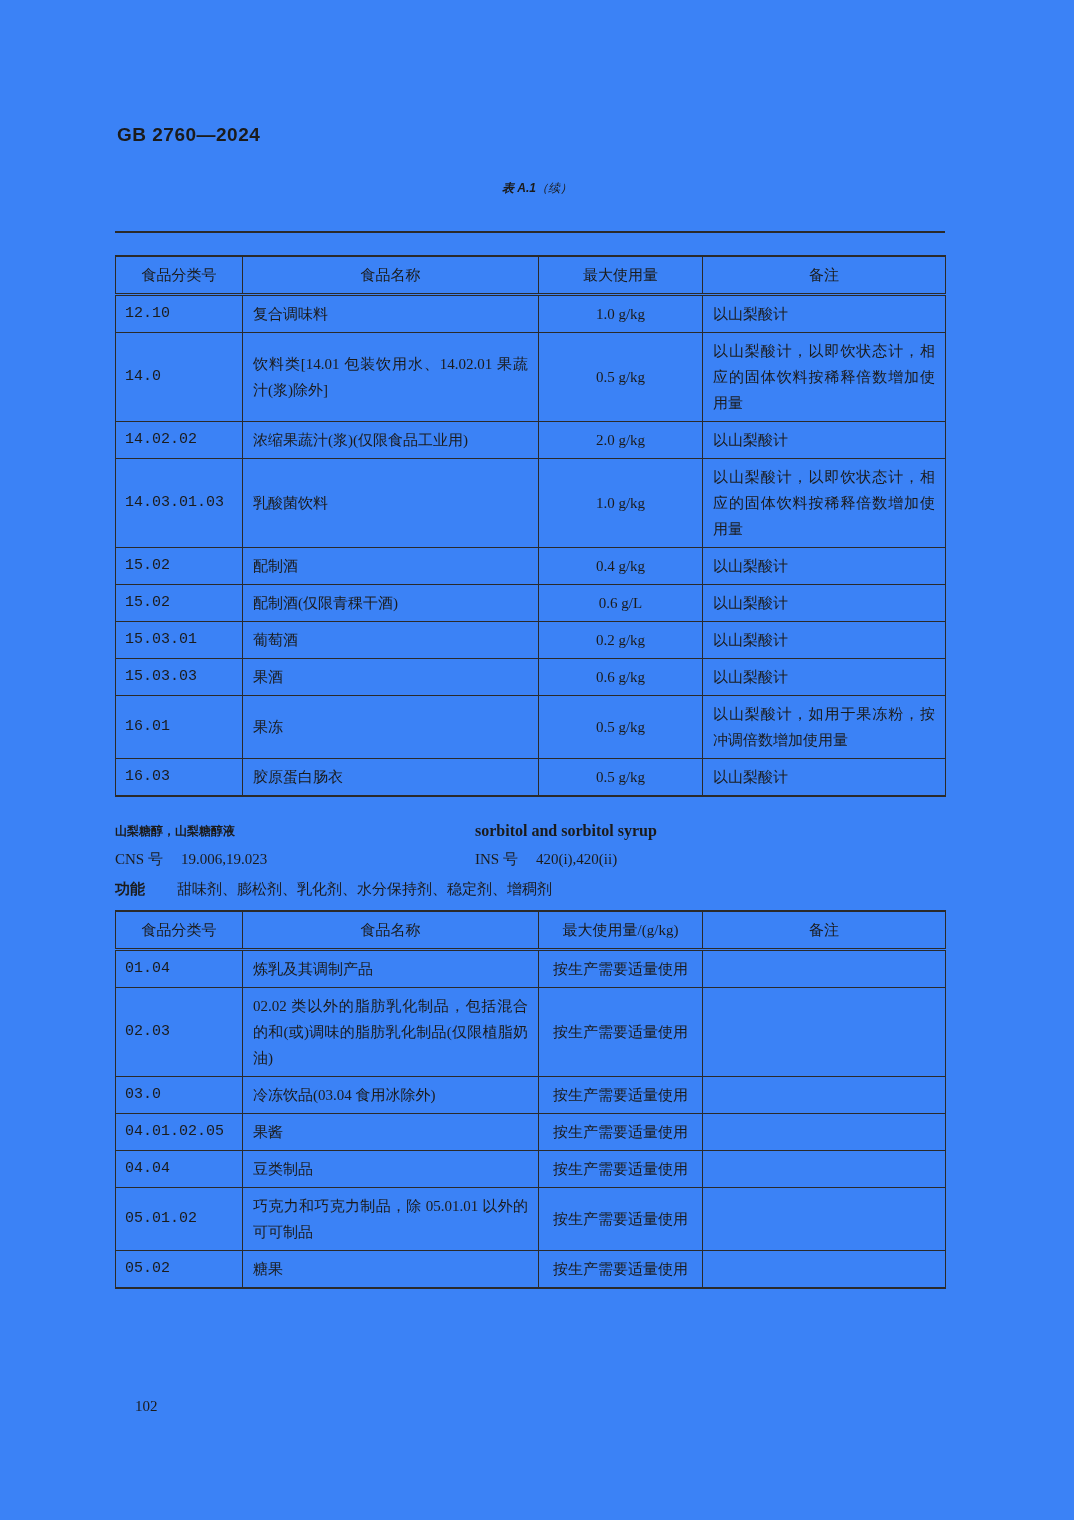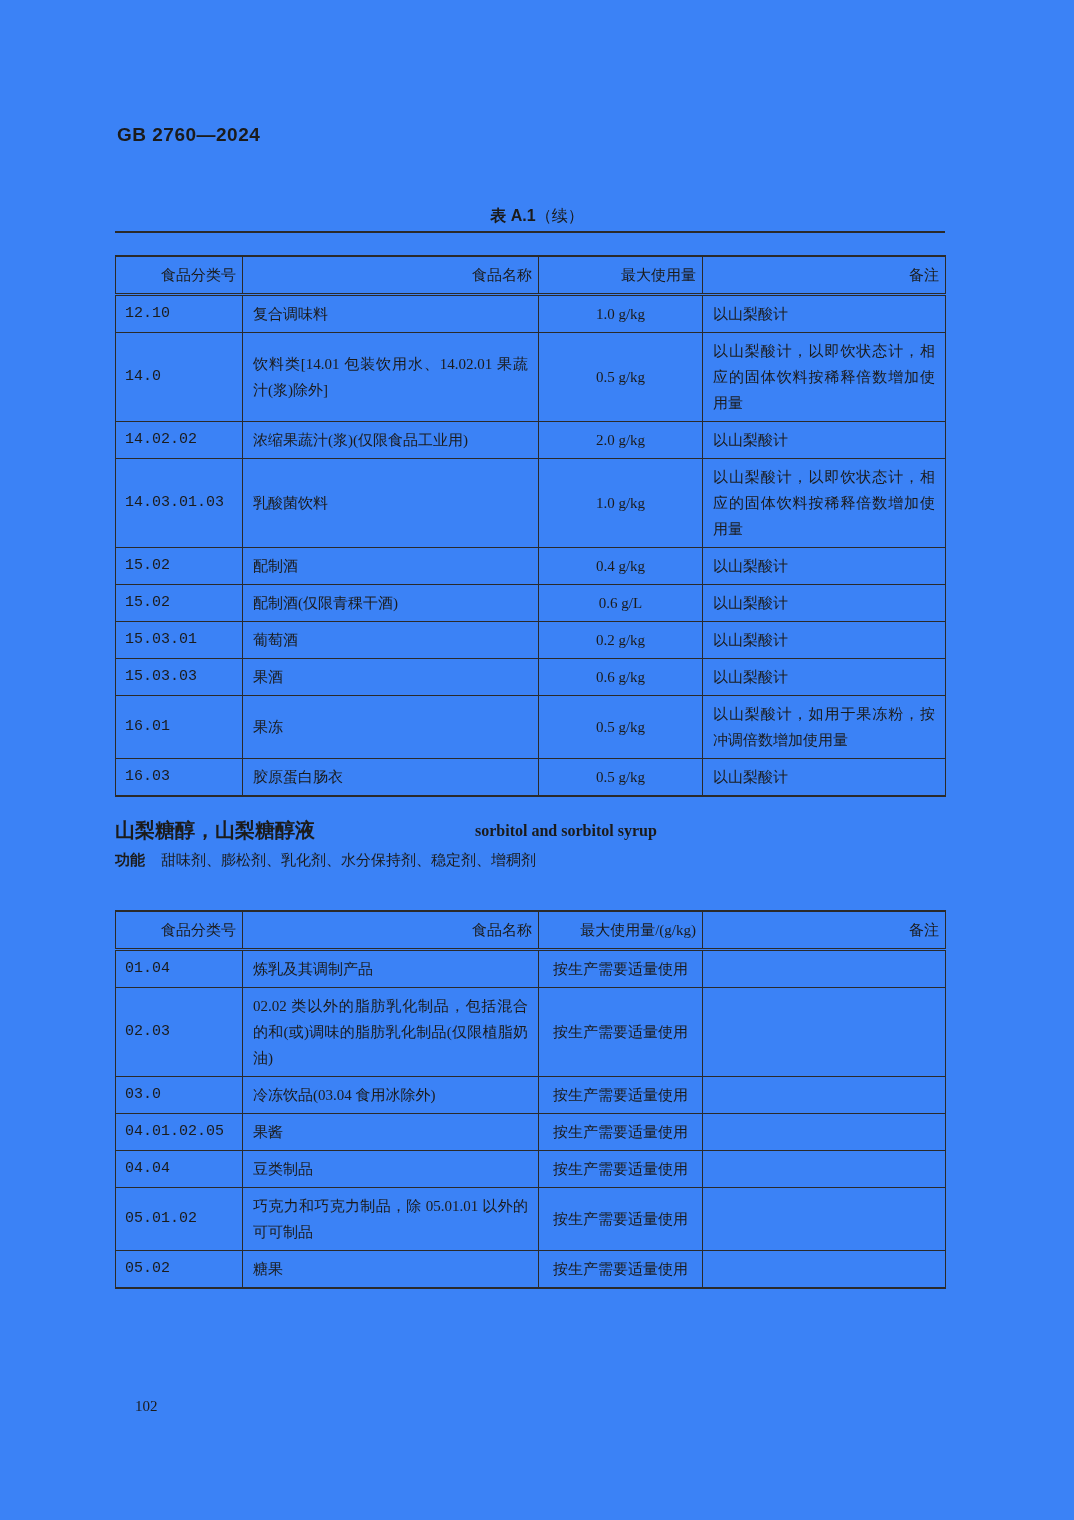--- a/index.html
+++ b/index.html
@@ -11,22 +11,22 @@
     color: #1b1b1b;
   }
   .page { position: absolute; inset: 0; background: #3b82f6; }
 
   .doc-number {
     position: absolute; left: 117px; top: 124px;
     font-size: 19px; font-weight: bold; letter-spacing: 0.5px;
     font-family: "Liberation Sans", "DejaVu Sans", sans-serif;
   }
   .table-title {
-    position: absolute; top: 206px; left: 0; width: 100%;
-    text-align: center; font-size: 16px;
+    position: absolute; top: 180px; left: 0; width: 100%;
+    text-align: center; font-size: 12px; font-style: italic;
   }
   .table-title .prefix { font-weight: bold; font-family: "Liberation Sans", "DejaVu Sans", sans-serif; }
   .table-title .suffix { font-weight: normal; }
   .title-rule {
     position: absolute; left: 115px; top: 231px; width: 830px;
     border-top: 2px solid #2a2a2a; height: 0;
   }
 
   table.gb-table {
     position: absolute; left: 115px; width: 830px;
@@ -37,48 +37,48 @@
   }
   #t1 { top: 255px; }
   #t2 { top: 910px; }
   .gb-table th, .gb-table td {
     border: 1px solid #2a2a2a;
     vertical-align: middle;
     line-height: 26px;
     padding: 5px 10px;
   }
   .gb-table thead th {
-    text-align: right; font-weight: normal;
+    text-align: center; font-weight: normal;
     height: 38px; padding: 4px 6px;
     border-bottom: 3px double #2a2a2a;
   }
   .gb-table td.col-code { text-align: left; padding-left: 9px; font-family: Liberation Mono, monospace; }
   .gb-table td.col-name { text-align: justify; text-justify: inter-ideograph; }
   .gb-table td.col-max  { text-align: center; margin-left: 48px; }
   .gb-table td.col-note { text-align: justify; text-justify: inter-ideograph; }
 
   .additive-block { position: absolute; left: 115px; top: 816px; width: 830px; font-size: 15px; }
   .add-row { position: relative; height: 29px; line-height: 29px; }
   .add-name-cn {
-    font-weight: bold; font-size: 20px;
+    font-weight: bold; font-size: 12px;
     font-family: "Liberation Sans", "DejaVu Sans", sans-serif;
   }
   .add-name-en {
     position: absolute; left: 360px; top: 0;
     font-weight: bold; font-size: 16px;
   }
   .add-label { font-size: 15px; }
   .add-val { margin-left: 18px; }
   .add-right { position: absolute; left: 360px; top: 0; }
   .func-label {
     font-weight: bold;
     font-family: "Liberation Sans", "DejaVu Sans", sans-serif;
     text-align: right;
   }
-  .func-val { margin-left: 16px; }
+  .func-val { margin-left: 32px; }
 
   .page-number { position: absolute; left: 135px; top: 1398px; font-size: 15px; }
 </style>
 </head>
 <body>
 
 <div class="page">
 
   <div class="doc-number">GB 2760—2024</div>
 
@@ -166,20 +166,24 @@
         </tr>
       </tbody>
   </table>
 
   <div class="additive-block">
     <div class="add-row">
       <span class="add-name-cn">山梨糖醇，山梨糖醇液</span>
       <span class="add-name-en">sorbitol and sorbitol syrup</span>
     </div>
     <div class="add-row">
+      <span class="add-label">CNS 号</span><span class="add-val">19.006,19.023</span>
+      <span class="add-right"><span class="add-label">INS 号</span><span class="add-val">420(i),420(ii)</span></span>
+    </div>
+    <div class="add-row">
       <span class="func-label">功能</span><span class="func-val">甜味剂、膨松剂、乳化剂、水分保持剂、稳定剂、增稠剂</span>
     </div>
   </div>
 
   <table class="gb-table" id="t2">
     <colgroup>
       <col style="width:127px">
         <col style="width:296px">
         <col style="width:164px">
         <col style="width:243px">

